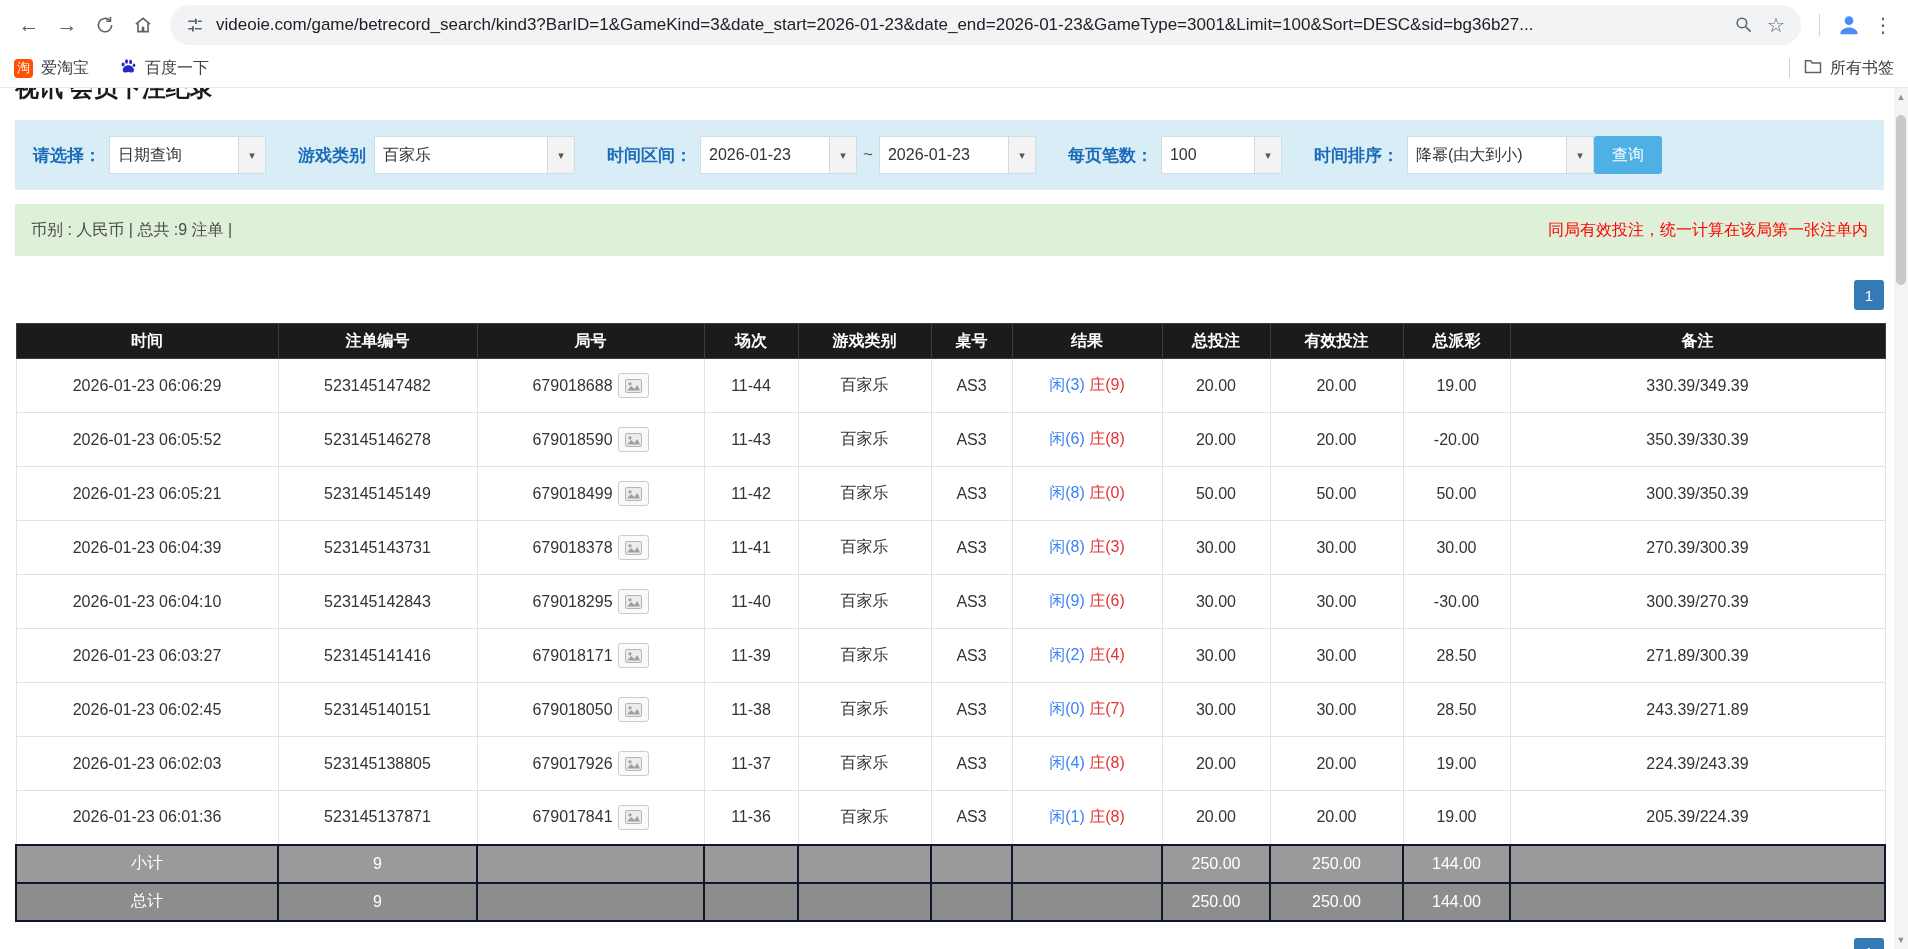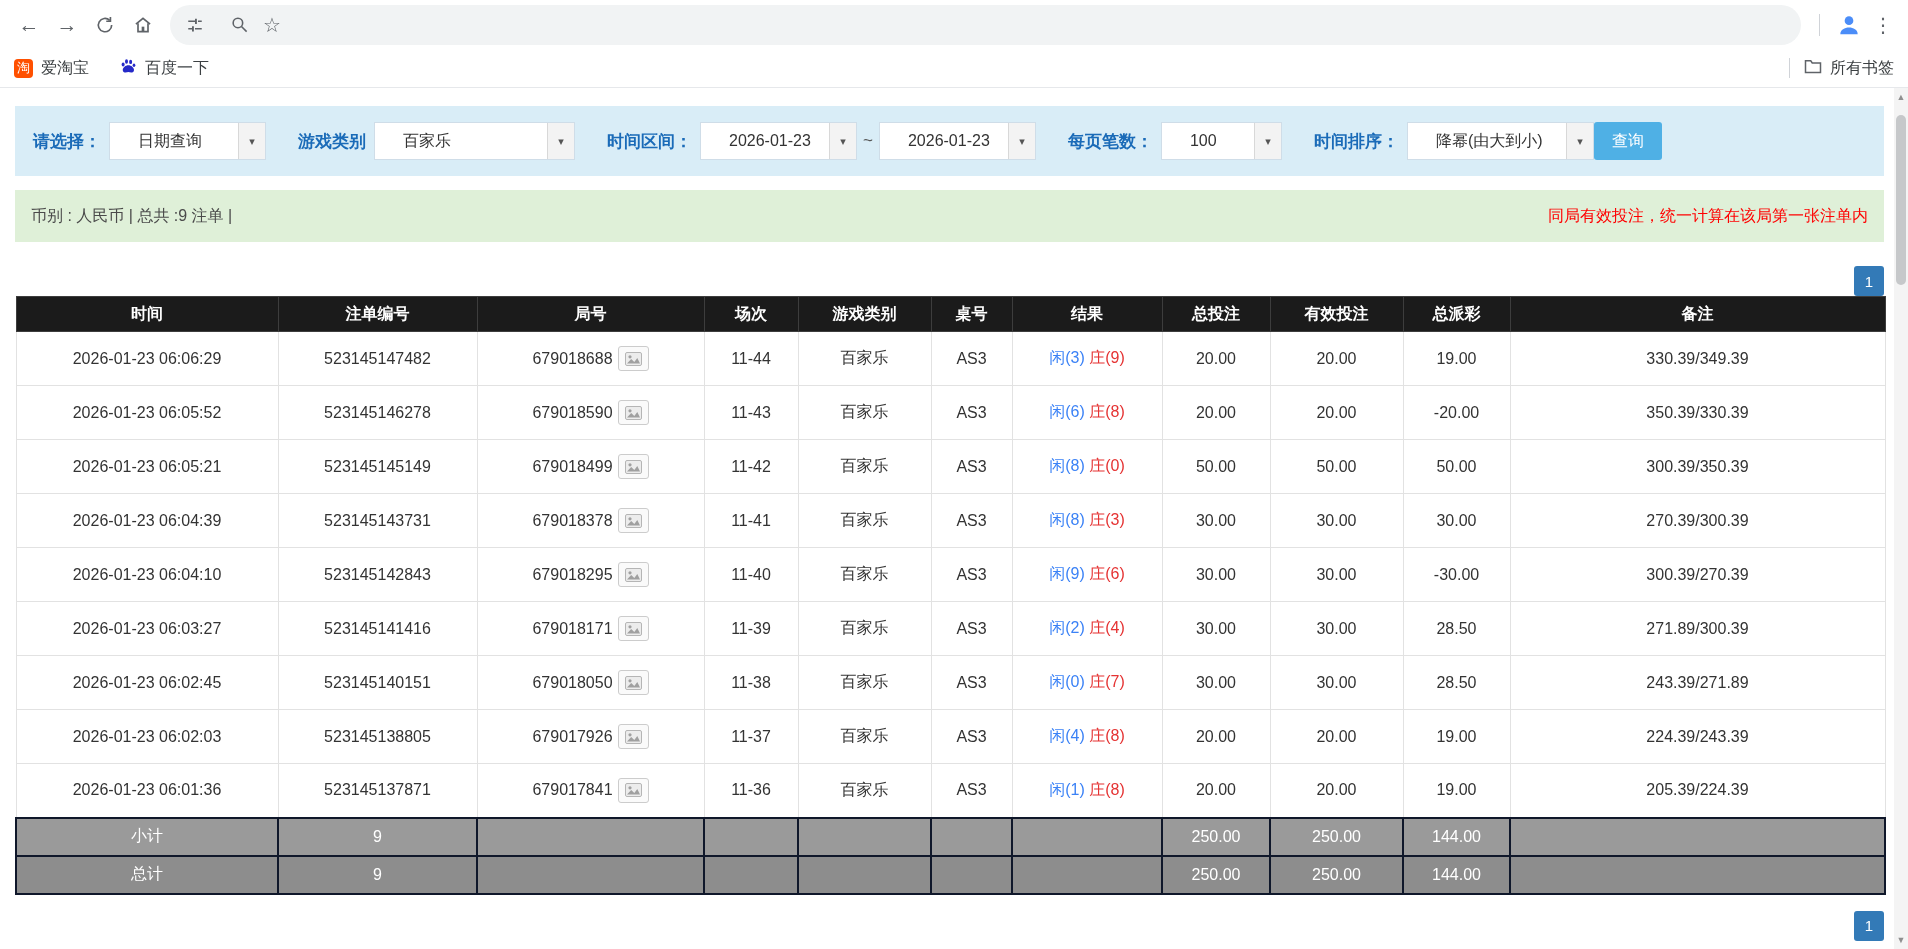--- a/index.html
+++ b/index.html
@@ -33,40 +33,40 @@
   
   .page { padding:0 24px 0 15px; background:#fff; }
   .title-clip { height:14px; overflow:hidden; }
   .page-title { font-size:24px; font-weight:bold; color:#1b1b1b; line-height:28px; margin-top:-14px; white-space:nowrap; }
 
   .filter-bar { margin-top:18px; background:#d9edf7; height:70px; display:flex;
                 align-items:center; padding:0 18px; font-size:17px; white-space:nowrap; }
   .flabel { color:#1a6bb8; font-weight:bold; margin:0 8px 0 32px; }
   .flabel.first { margin-left:0; }
   .combo { display:inline-flex; align-items:stretch; background:#fff; border:1px solid #cfdde8; height:38px; }
-  .combo-text { display:flex; align-items:center; padding:0 28px; font-size:16px; color:#333; }
+  .combo-text { display:flex; align-items:center; padding:0 8px; font-size:16px; color:#333; }
   .w-qt  { width:128px; } .w-game { width:172px; } .w-date { width:128px; }
   .w-size{ width:92px;  } .w-sort { width:158px; }
   .combo-btn { width:27px; background:#f3f3f3; border-left:1px solid #d8d8d8; color:#555;
                font-size:11px; display:flex; align-items:center; justify-content:center; }
   .tilde { color:#555; margin:0 6px; }
   .search-btn { height:38px; padding:0 18px; background:#4fb0e5; color:#fff;
                 border:none; border-radius:3px; font-size:16px; cursor:pointer; }
 
   .info-bar { margin-top:14px; background:#dff0d8; height:52px; display:flex; align-items:center;
               justify-content:space-between; padding:0 16px; font-size:16px; }
   .info-left { color:#4a4a4a;text-align:right; }
   .info-right { color:#ff0000; }
 
   .pager { display:flex; justify-content:flex-end; margin-top:24px; }
   .pager.bottom { margin-top:16px; }
   .page-btn { width:30px; height:30px; background:#337ab7; color:#fff; border-radius:3px;
               display:flex; align-items:center; justify-content:center; font-size:15px; cursor:pointer; }
 
-  table.bet-table { width:100%; border-collapse:collapse; table-layout:fixed; }
+  table.bet-table { width:100%; border-collapse:collapse; table-layout:fixed; margin-top:13px; }
   .bet-table thead th { background:#1b1b1b; color:#fff; height:35px; font-size:16px;
                         font-weight:bold; border:1px solid #3d3d3d; text-align:center; }
   .bet-table tbody td { background:#fff; height:54px; font-size:16px; color:#333;
                         border:1px solid #e2e2e2; text-align:center; overflow:hidden; }
   td.link { color:#2175d9; cursor:pointer; }
   .player { color:#3b82f6; }
   .banker { color:#e53333; }
   td.neg { color:#f00000; }
   .round-wrap { display:inline-flex; align-items:center; gap:5px; }
   .img-icon { display:inline-flex; align-items:center; justify-content:center; width:31px; height:25px;
@@ -101,20 +101,21 @@
         <path d="M6 10 V20 H18 V10" fill="none" stroke="#5f6368" stroke-width="2"></path>
         <rect x="10.4" y="14" width="3.2" height="6" fill="#5f6368"></rect>
       </svg>
   </span>
   <div class="omnibox">
     <span class="tune">
       <svg width="18" height="18" viewBox="0 0 24 24" fill="#5f6368">
           <path d="M3 6h9v2H3zM16 6h5v2h-5zM12 3.5h2.5v7H12zM3 16h5v2H3zM12 16h9v2h-9zM8 13.5h2.5v7H8z"></path>
         </svg>
     </span>
+    <span class="url-text">videoie.com/game/betrecord_search/kind3?BarID=1&amp;GameKind=3&amp;date_start=2026-01-23&amp;date_end=2026-01-23&amp;GameType=3001&amp;Limit=100&amp;Sort=DESC&amp;sid=bg36b27...</span>
     <span class="omni-icon">
       <svg width="19" height="19" viewBox="0 0 24 24">
           <circle cx="10" cy="10" r="6" fill="none" stroke="#5f6368" stroke-width="2"></circle>
           <line x1="14.5" y1="14.5" x2="21" y2="21" stroke="#5f6368" stroke-width="2"></line>
         </svg>
     </span>
     <span class="omni-icon star-ic">☆</span>
   </div>
   <span class="toolbar-sep"></span>
   <span class="avatar">
@@ -151,20 +152,23 @@
             <path d="M2 3 h7 l2 3 h11 v12.5 H2 z" fill="none" stroke="#5f6368" stroke-width="2"></path>
           </svg>
       </span>
       <span>所有书签</span>
     </div>
   </div>
 </div>
 
 <div class="page">
 
+  <div class="title-clip">
+    <div class="page-title">视讯 会员下注纪录</div>
+  </div>
 
   <div class="filter-bar">
     <span class="flabel first">请选择：</span>
     <span class="combo">
       <span class="combo-text w-qt">日期查询</span>
       <span class="combo-btn">▾</span>
     </span>
 
     <span class="flabel">游戏类别</span>
     <span class="combo">

